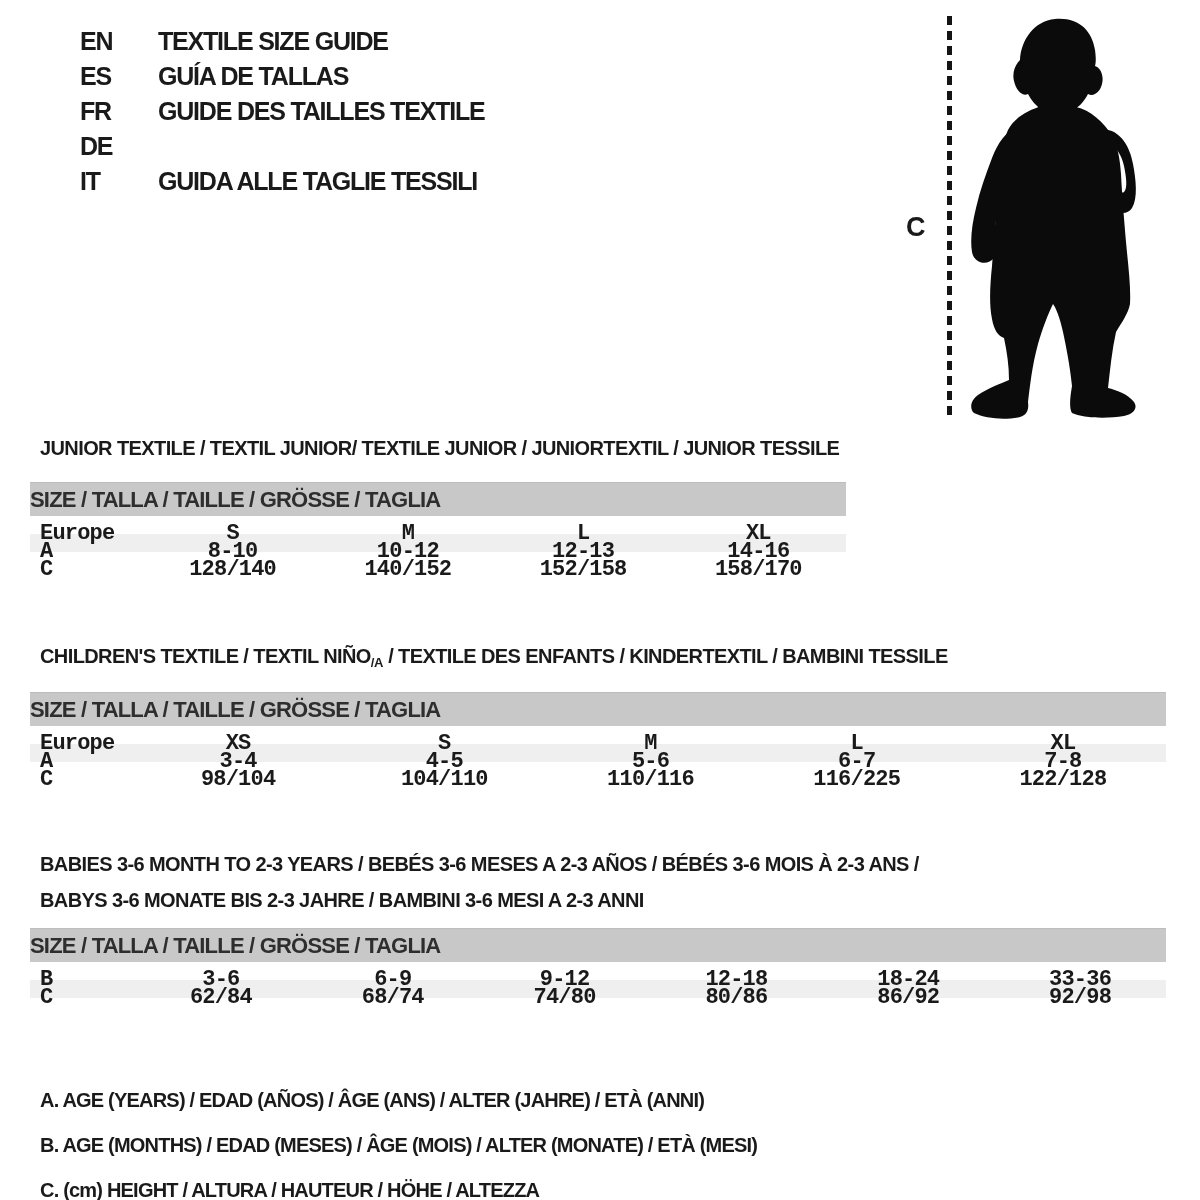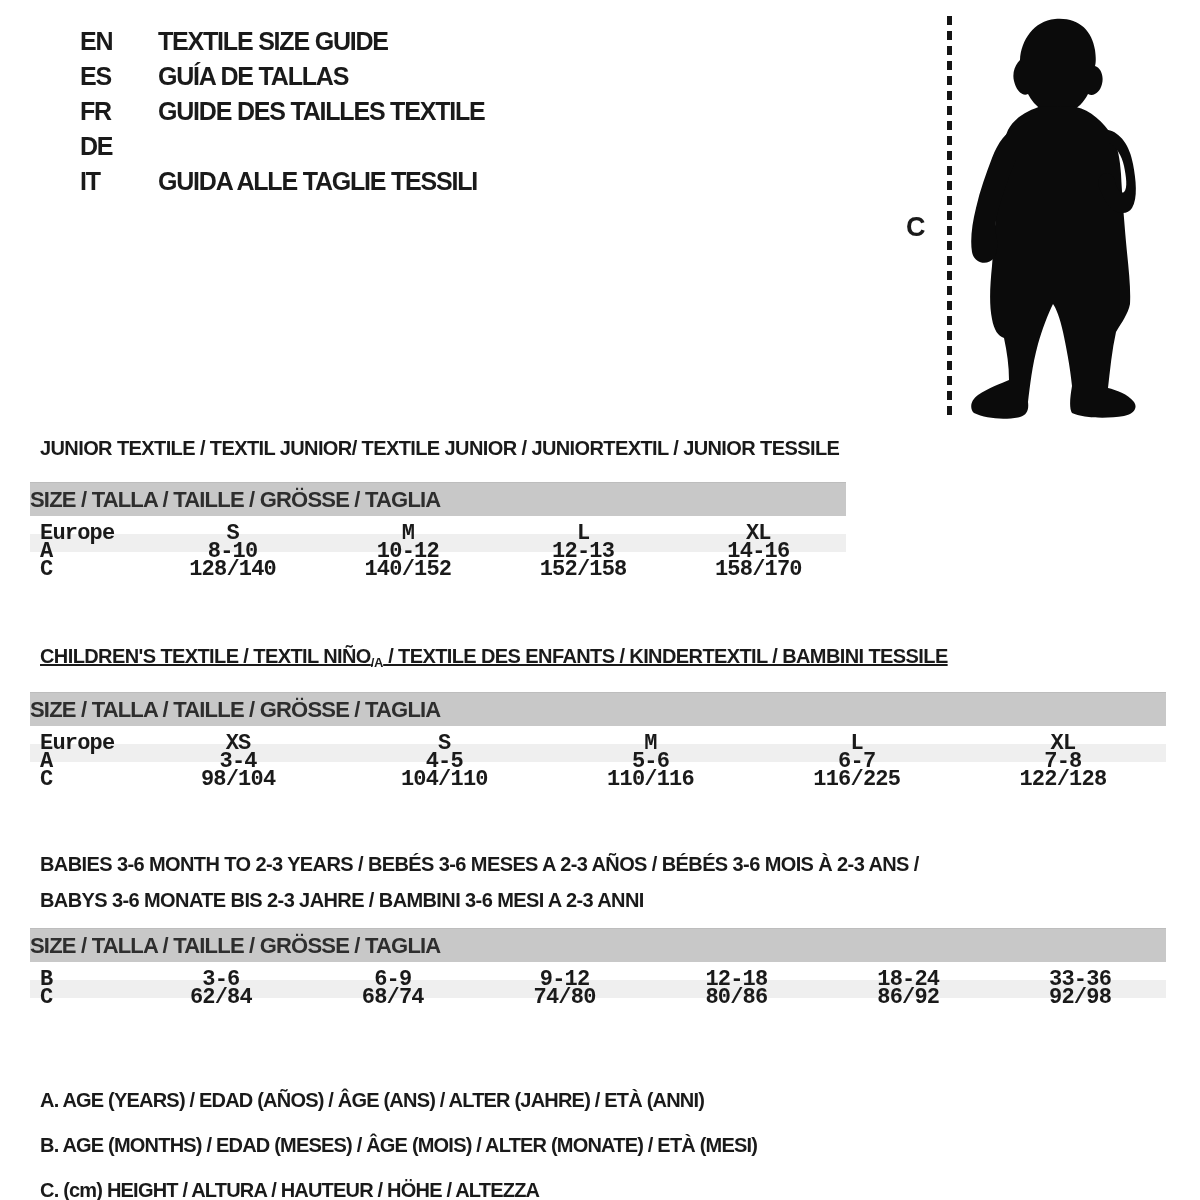--- a/index.html
+++ b/index.html
@@ -123,21 +123,21 @@
   </div>
   <div class="t-row cols4">
     <span class="t-label">C</span>
     <span class="t-cell">128/140</span>
     <span class="t-cell">140/152</span>
     <span class="t-cell">152/158</span>
     <span class="t-cell">158/170</span>
   </div>
 </div>
 
-<div class="abs section-title" style="left:40px;top:642px;text-decoration:underline;">
+<div class="abs section-title" style="left:40px;top:642px;">
   <span>CHILDREN'S TEXTILE / TEXTIL NIÑO</span><span class="sub">/A</span><span> / TEXTILE DES ENFANTS / KINDERTEXTIL / BAMBINI TESSILE</span>
 </div>
 
 <div class="abs size-table w-wide" style="top:692px;">
   <div class="t-header">SIZE / TALLA / TAILLE / GRÖSSE / TAGLIA</div>
   <div class="t-row cols5">
     <span class="t-label">Europe</span>
     <span class="t-cell">XS</span>
     <span class="t-cell">S</span>
     <span class="t-cell">M</span>

